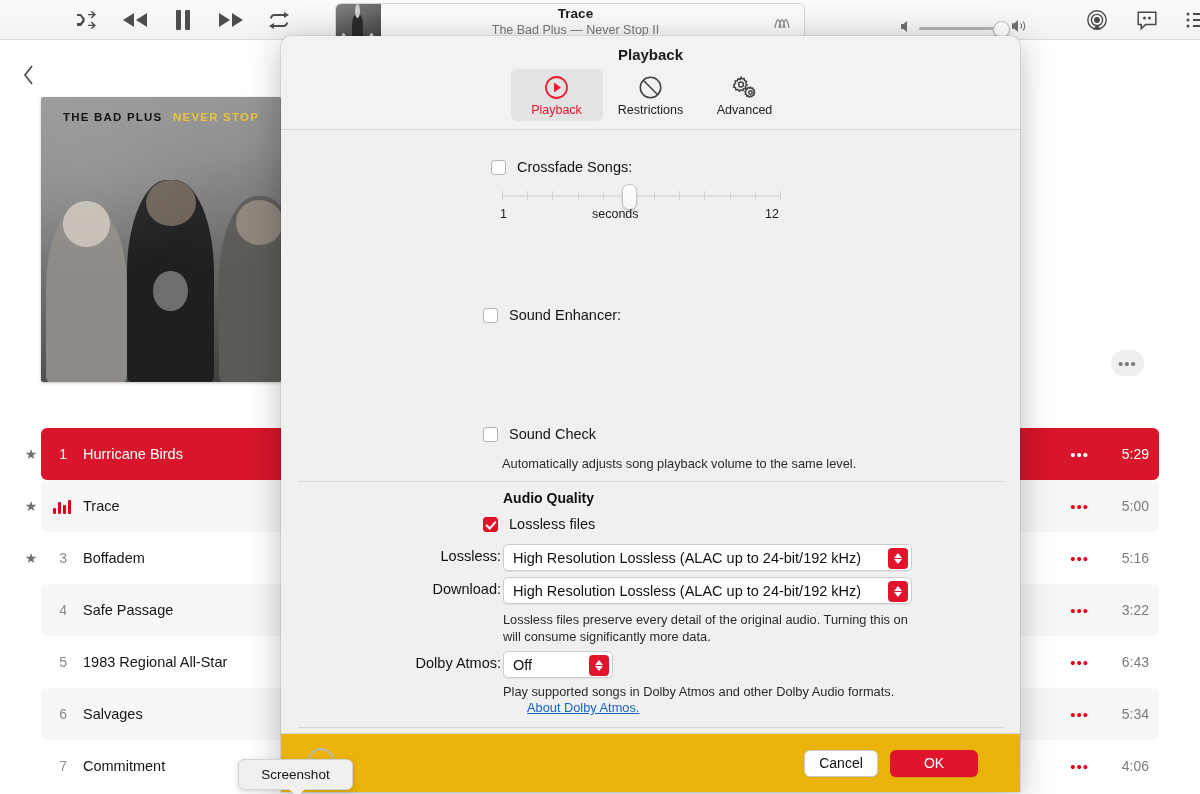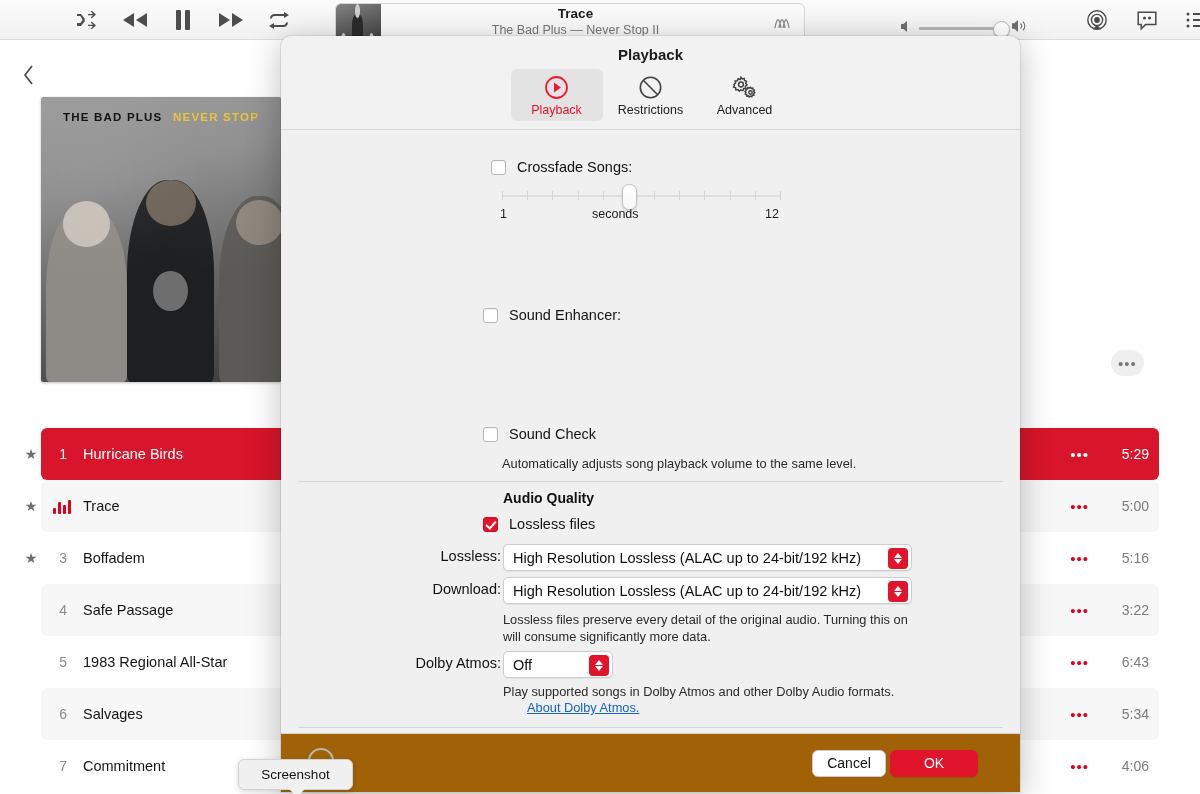--- a/index.html
+++ b/index.html
@@ -171,22 +171,22 @@
     align-items:center; justify-content:center; gap:1px;
   }
   .pop-stepper i { display:block; width:0;height:0;border-left:4px solid transparent;border-right:4px solid transparent; }
   .pop-stepper i.up { border-bottom:5px solid #fff; }
   .pop-stepper i.dn { border-top:5px solid #fff; }
 
   .link { color:#1662c9; font-size:12.8px; text-decoration: underline; }
   .divider { height:1px; background:#d6d6d6; }
 
   .sheet-footer {
-    height: 58px; background: #a16207; border-top: 1px solid #d6d6d6;
-    display:flex; align-items:center; justify-content:flex-end; gap: 4px; padding-right: 42px;
+    height: 58px; background: #eab308; border-top: 1px solid #d6d6d6;
+    display:flex; align-items:center; justify-content:flex-end; gap: 12px; padding-right: 42px;
   }
   .btn { height: 27px; min-width: 74px; border-radius: 6px; font-size: 14px;
          display:flex; align-items:center; justify-content:center; box-sizing:border-box; }
   .btn.cancel { background:#fff; border:1px solid #cbcbcb; color:#111; box-shadow:0 1px 1px rgba(0,0,0,.06); }
   .btn.ok { background:#e0142a; color:#fff; min-width: 88px; box-shadow:0 1px 1px rgba(0,0,0,.12); }
 
   
   .tooltip {
     position: absolute; left: 238px; top: 759px; width: 113px; height: 29px;
     background: #f0f0f0; border: 1px solid #d2d2d2; border-radius: 6px;

